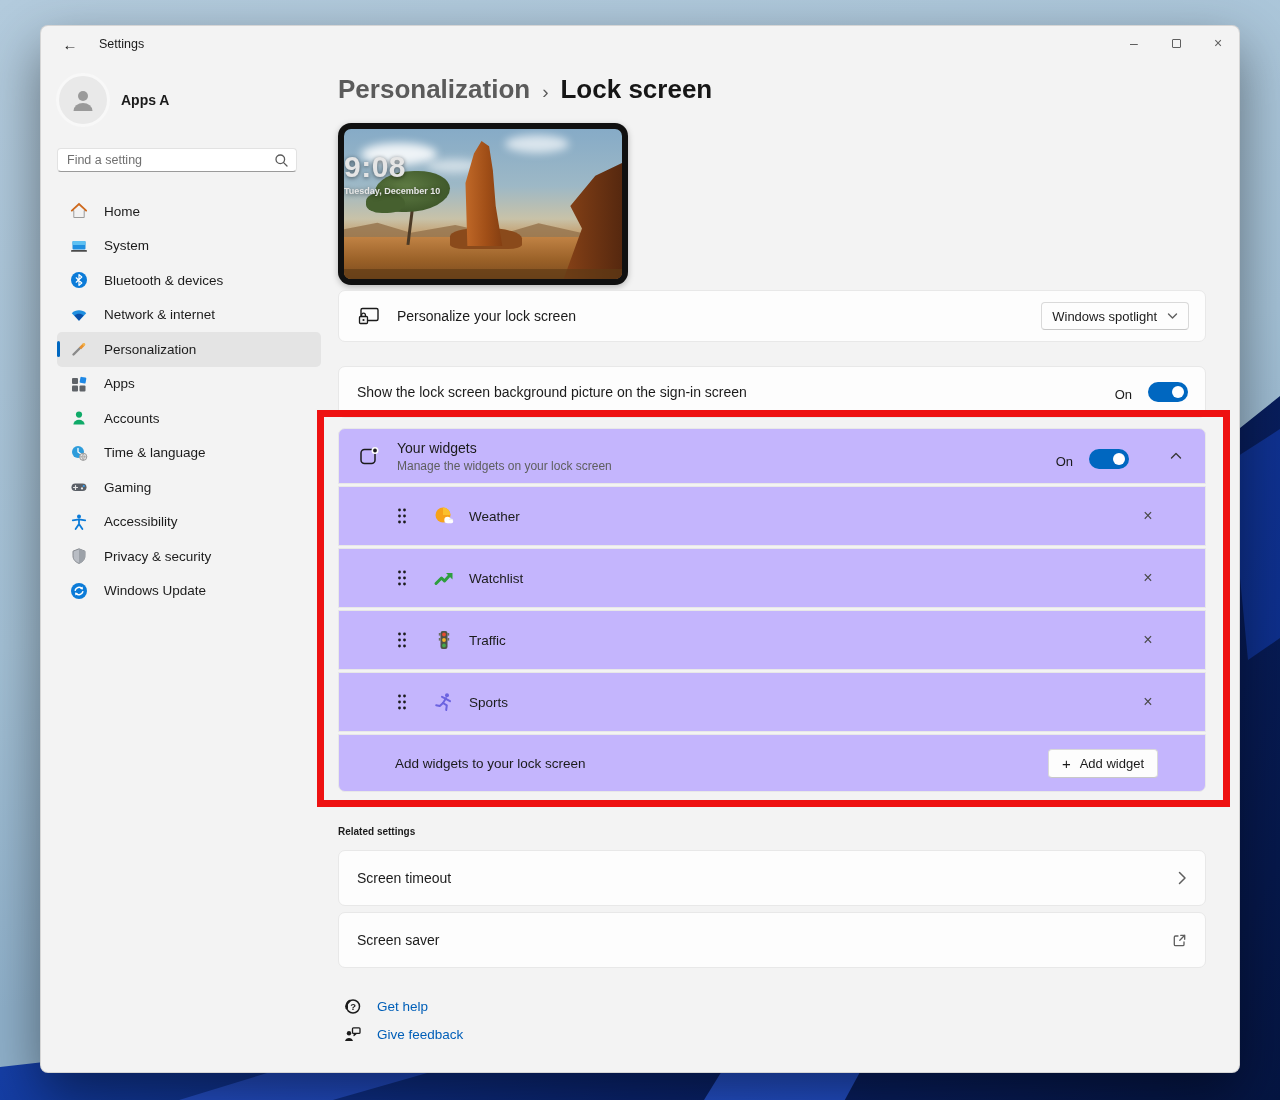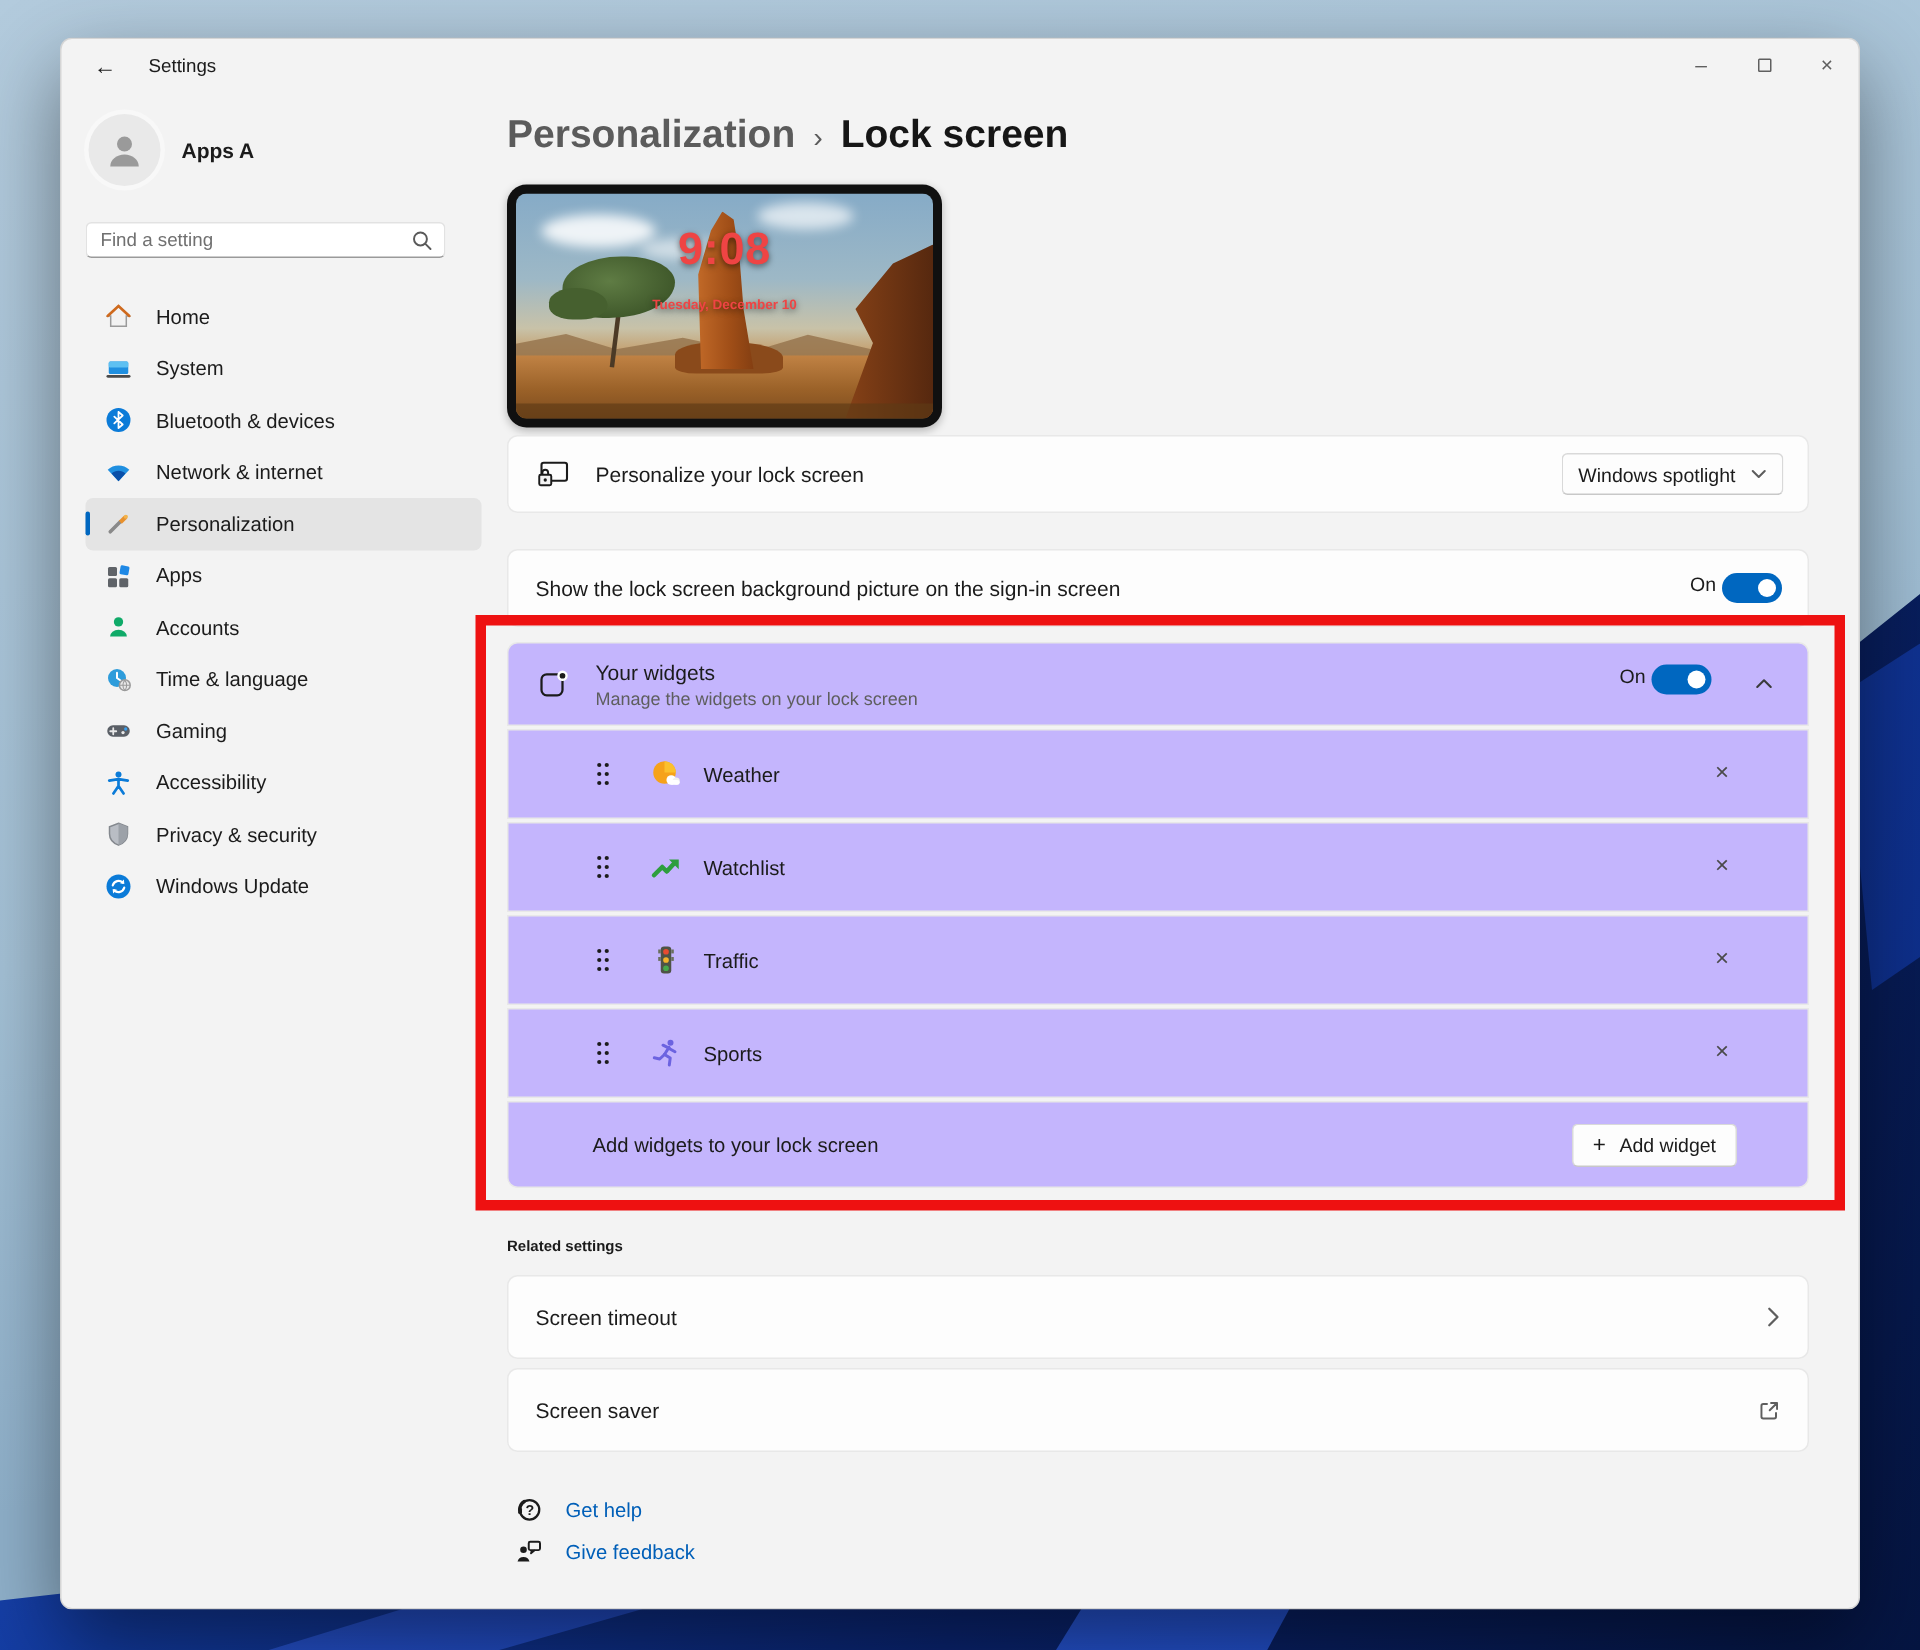--- a/index.html
+++ b/index.html
@@ -81,38 +81,38 @@
     clip-path:polygon(14% 100%, 10% 40%, 28% 12%, 44% 0, 60% 5%, 68% 28%, 74% 62%, 88% 100%); }
   .spire-base { position:absolute; left:38%; bottom:20%; width:26%; height:14%; background:#8a4a1b;
     border-radius:40% 50% 20% 20%; }
   .tree-canopy { position:absolute; left:11%; top:28%; width:27%; height:27%;
     background:radial-gradient(ellipse at 42% 40%,#5f7c44 0%,#40592b 70%,#36502a 100%);
     border-radius:55% 45% 62% 38%; }
   .tree-canopy2 { position:absolute; left:8%; top:42%; width:14%; height:14%;
     background:#46602f; border-radius:50% 60% 50% 45%; }
   .tree-trunk { position:absolute; left:23.5%; bottom:23%; width:3px; height:28%;
     background:#4c3a26; transform:rotate(7deg); }
-  .time-block { position:absolute; left:0; right:0; top:14%; text-align:center; color:#ef4444; z-index:5;
+  .time-block { position:absolute; left:0; right:0; top:14%; color:#e5e5e5; z-index:5;
     text-shadow:0 1px 4px rgba(0,0,0,.55); }
   .time-big { font-size:30px; font-weight:700; letter-spacing:.5px; }
-  .time-date { font-size:9px; font-weight:700; margin-top:14px; }
+  .time-date { font-size:9px; font-weight:700; margin-top:2px; }
 
   
   .card { position:absolute; left:297px; width:868px; background:#fdfdfd; border:1px solid #e8e8e8;
     border-radius:7px; display:flex; align-items:center; }
   .card-personalize { top:264px; height:52px; padding:0 16px 0 18px;text-align:right; }
   .card-signin { top:340px; height:52px; padding:0 17px 0 18px; }
   .card-label { font-size:14px; }
   .card-icon { width:24px; height:24px; margin-right:16px; display:flex; align-items:center; justify-content:center; }
 
   .dropdown { margin-left:auto; height:28px; min-width:142px; background:#fdfdfd; border:1px solid #d9d9d9;
     border-bottom-color:#c8c8c8; border-radius:4px; display:flex; align-items:center; justify-content:space-between;
     padding:0 10px; font-size:13px; gap:10px; }
 
-  .toggle-group { margin-left:auto; display:flex; align-items:flex-start; gap:4px; }
+  .toggle-group { margin-left:auto; display:flex; align-items:flex-end; gap:16px; }
   .toggle-label { font-size:13px; }
   .toggle { width:40px; height:20px; border-radius:10px; background:var(--accent); position:relative; }
   .toggle .knob { position:absolute; right:4px; top:4px; width:12px; height:12px; border-radius:50%; background:#fff; }
 
   
   .widgets-group { position:absolute; left:297px; top:402px; width:868px; display:flex; flex-direction:column; gap:2px; }
   .wg-row { background:#c4b5fd; border:1px solid #e8e8e8; display:flex; align-items:center; }
   .wg-header { height:56px; border-radius:7px 7px 0 0; padding:0 16px 0 18px; }
   .wg-head-text { display:flex; flex-direction:column; gap:3px; }
   .wg-title { font-size:14px; }

